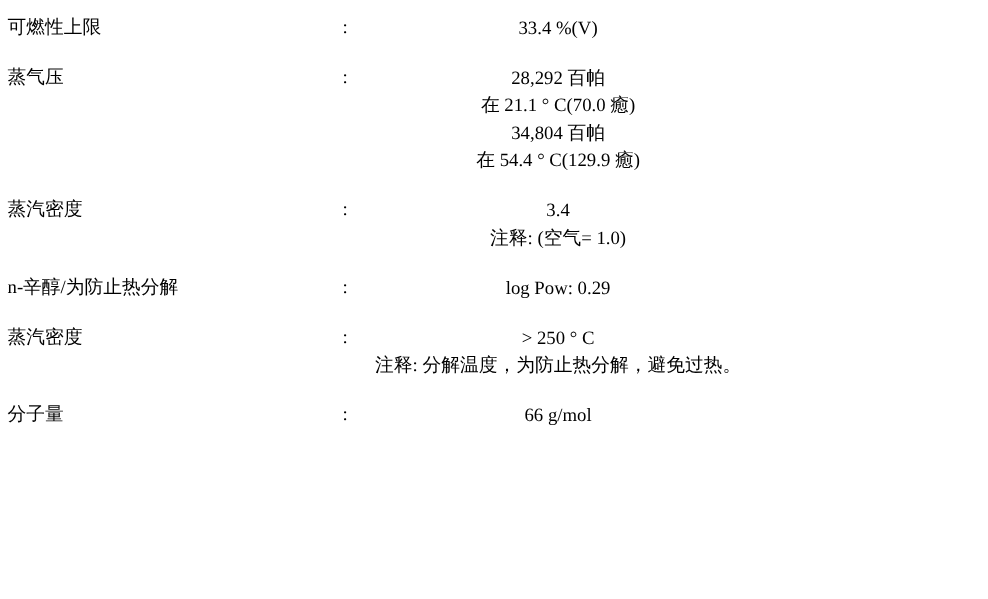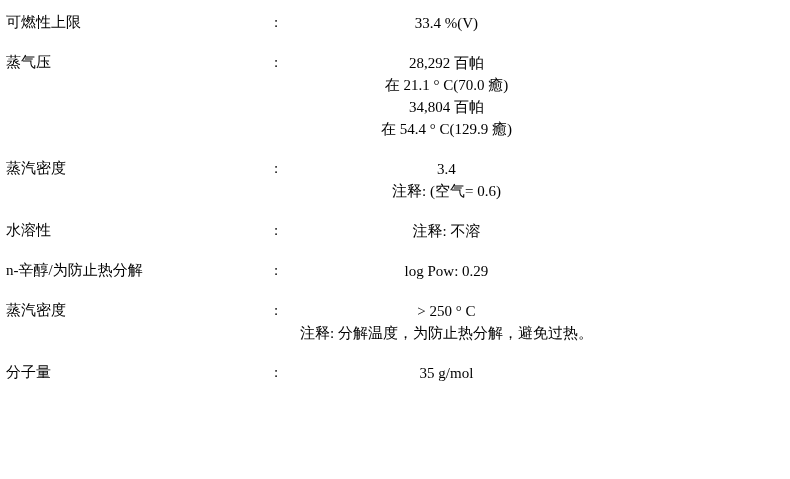--- a/index.html
+++ b/index.html
@@ -79,32 +79,25 @@
           <span class="value-line">34,804 百帕</span>
           <span class="value-line">在 54.4 ° C(129.9 癒)</span>
         </td>
       </tr>
 
       <tr class="prop-row">
         <td class="col-label">蒸汽密度</td>
         <td class="col-colon">:</td>
         <td class="col-value">
           <span class="value-line">3.4</span>
-          <span class="value-line">注释: (空气= 0.6)</span>
+          <span class="value-line">注释: (空气= 1.0)</span>
         </td>
       </tr>
 
 
-      <tr class="prop-row">
-        <td class="col-label">水溶性</td>
-        <td class="col-colon">:</td>
-        <td class="col-value">
-          <span class="value-line">注释: 不溶</span>
-        </td>
-      </tr>
 
       <tr class="prop-row">
         <td class="col-label">n-辛醇/为防止热分解</td>
         <td class="col-colon">:</td>
         <td class="col-value">
           <span class="value-line">log Pow: 0.29</span>
         </td>
       </tr>
 
 
@@ -114,19 +107,19 @@
         <td class="col-value">
           <span class="value-line">&gt; 250 ° C</span>
           <span class="value-line">注释: 分解温度，为防止热分解，避免过热。</span>
         </td>
       </tr>
 
       <tr class="prop-row">
         <td class="col-label">分子量</td>
         <td class="col-colon">:</td>
         <td class="col-value">
-          <span class="value-line">35 g/mol</span>
+          <span class="value-line">66 g/mol</span>
         </td>
       </tr>
 
     </tbody>
   </table>
 </div>
 
 </body></html>

